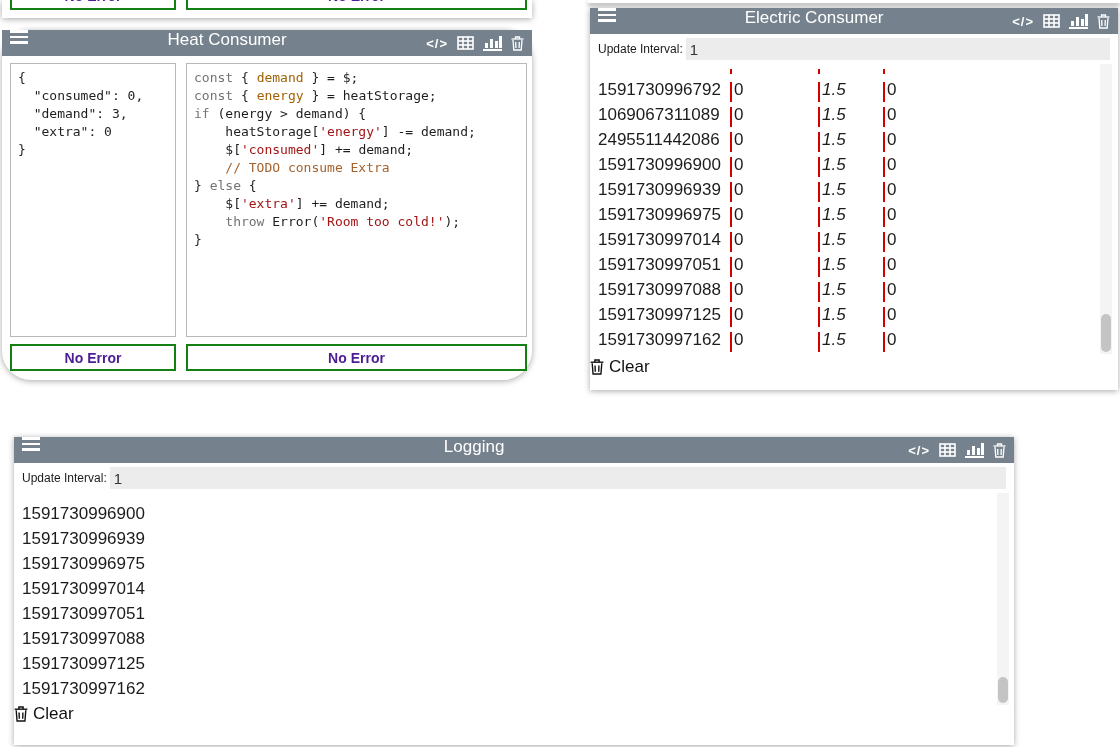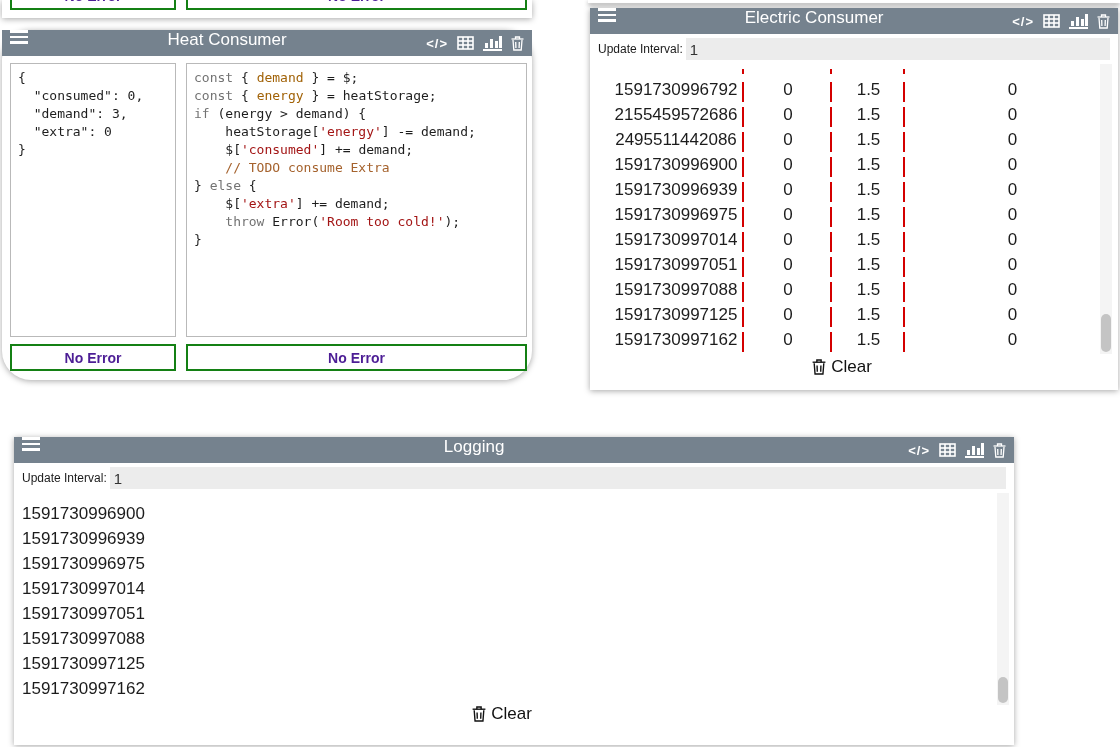--- a/index.html
+++ b/index.html
@@ -45,35 +45,35 @@
   .tok-cm{color:#a5622d} .tok-pl{color:#1e1e1e}
 
   
   .electric-panel { left:590px; top:8px; width:528px; height:382px; }
   .update-row { display:flex; align-items:center; margin:4px 8px; gap:3px; }
   .update-label { font-size:12px; color:#1b1b1b; white-space:nowrap; }
   .update-input { flex:1; height:22px; background:#ececec; border:0; outline:none;
                   font-size:15px; color:#333; padding:0 4px;
                   font-family:"Liberation Sans", sans-serif; }
   .escroll { position:relative; height:290px; overflow:hidden; padding-top:6px; }
-  .erow { display:flex; align-items:center; height:25px; padding-left:20px;
-          font-size:17px; color:#1c1c1c;text-align:center; }
+  .erow { display:flex; align-items:center; height:25px; padding-left:8px;
+          font-size:17px; color:#1c1c1c; }
   .ecell-ts { width:132px; }
   .ecell { position:relative; padding-left:4px; }
-  .ecell.v1 { width:88px; } .ecell.v2 { width:73px; } .ecell.v3 { flex:1; }
+  .ecell.v1 { width:88px; } .ecell.v2 { width:65px;font-style:italic; } .ecell.v3 { flex:1; }
   .ecell::before { content:""; position:absolute; left:0; top:2px; height:20px;
                    border-left:2px solid #d40000; }
   .tickrow { height:7px; }
   .tickrow .ecell::before { top:auto; bottom:0; height:5px; }
   .scrollbar { position:absolute; width:12px; background:#f4f4f4; }
   .scroll-thumb { position:absolute; left:1px; width:10px; background:#c4c4c4;
                   border-radius:6px; cursor:pointer; }
   .electric-panel .scrollbar { top:56px; right:6px; height:290px; }
   .electric-panel .scroll-thumb { bottom:2px; height:38px; }
-  .clear-row { display:flex; justify-content:center; align-items:center; height:26px;
+  .clear-row { display:flex; justify-content:flex-start; align-items:center; height:26px;
                padding-right:24px; }
   .clear-btn { display:flex; align-items:center; gap:5px; font-size:17px; color:#111;
                cursor:pointer; }
 
   
   .logging-panel { left:14px; top:437px; width:1000px; height:308px; }
   .llist { height:208px; padding-top:8px; overflow:hidden; }
   .lrow { height:25px; line-height:25px; padding-left:8px; font-size:17px; color:#1c1c1c; }
   .logging-panel .scrollbar { top:56px; right:5px; height:212px; }
   .logging-panel .scroll-thumb { bottom:2px; height:26px; }
@@ -201,21 +201,21 @@
         <span class="ecell v2"></span>
         <span class="ecell v3"></span>
     </div>
   <div class="erow">
         <span class="ecell-ts">1591730996792</span>
         <span class="ecell v1">0</span>
         <span class="ecell v2">1.5</span>
         <span class="ecell v3">0</span>
       </div>
       <div class="erow">
-        <span class="ecell-ts">2155459572686</span>
+        <span class="ecell-ts">1069067311089</span>
         <span class="ecell v1">0</span>
         <span class="ecell v2">1.5</span>
         <span class="ecell v3">0</span>
       </div>
       <div class="erow">
         <span class="ecell-ts">2495511442086</span>
         <span class="ecell v1">0</span>
         <span class="ecell v2">1.5</span>
         <span class="ecell v3">0</span>
       </div>

